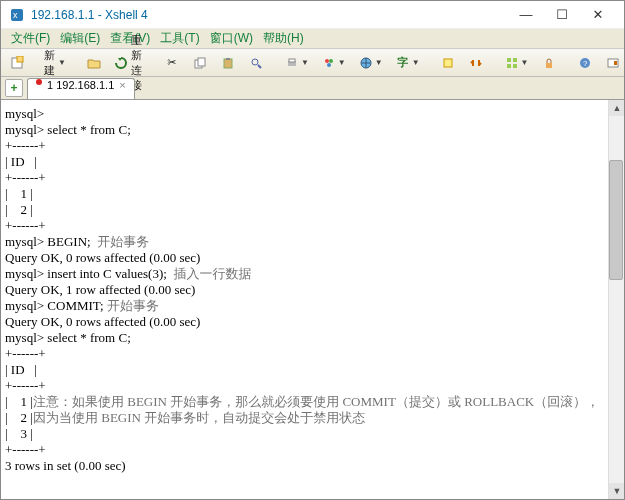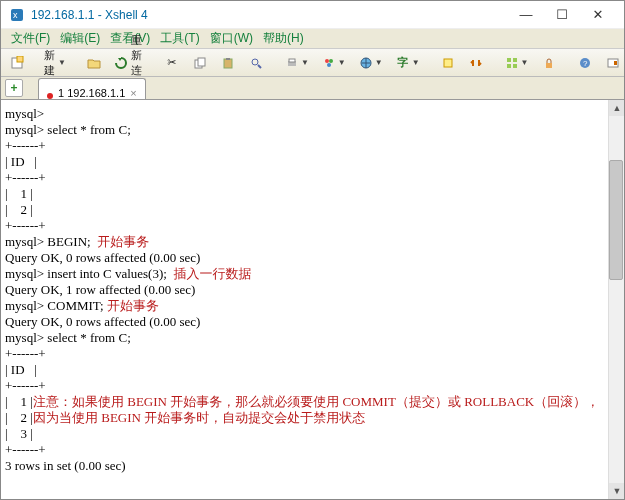--- a/index.html
+++ b/index.html
@@ -9,26 +9,26 @@
 .titlebar .title { font-size: 12px; color: #0369a1; }
 .titlebar .controls { display: flex; gap: 0; }
 .titlebar .controls span { width: 36px; height: 26px; display: flex; align-items: center; justify-content: center; font-size: 13px; color: #333; }
 .menubar { height: 20px; background: #ece9d8; display: flex; align-items: center; padding: 0 6px; gap: 2px; font-size: 12px; color: #15803d; border-bottom: 1px solid #ccc; }
 .menubar span { padding: 0 4px; }
 .toolbar { height: 28px; background: linear-gradient(#f8f7f3, #ece9d8); display: flex; align-items: center; padding: 0 4px; gap: 2px; border-bottom: 1px solid #bbb; }
 .tbtn { height: 22px; padding: 0 4px; display: flex; align-items: center; justify-content: center; border: 1px solid transparent; border-radius: 2px; font-size: 11px; color: #222; }
 .tsep { width: 1px; height: 20px; background: #bbb; margin: 0 3px; }
 .tabbar { height: 23px; background: #ece9d8; display: flex; align-items: flex-end; padding: 0 4px; border-bottom: 1px solid #999; }
 .tab-plus { width: 18px; height: 18px; background: #fff; border: 1px solid #aaa; border-radius: 2px; display: flex; align-items: center; justify-content: center; font-size: 12px; color: #2a8a2a; margin-right: 4px; margin-bottom: 2px; font-weight: bold; }
-.tab { height: 21px; background: #fff; border: 1px solid #999; border-bottom: none; border-top-left-radius: 3px; border-top-right-radius: 3px; padding: 0 8px; display: flex; align-items: flex-end; gap: 5px; font-size: 11px; margin-left: 11px; }
+.tab { height: 21px; background: #fff; border: 1px solid #999; border-bottom: none; border-top-left-radius: 3px; border-top-right-radius: 3px; padding: 0 8px; display: flex; align-items: flex-start; gap: 5px; font-size: 11px; }
 .tab .dot { width: 6px; height: 6px; background: #d22; border-radius: 50%; }
 .tab .x { color: #888; font-size: 11px; }
 .terminal { height: 399px; background: #fff; font-family: Liberation Serif, serif; font-size: 13px; line-height: 16px; color: #000; padding: 6px 4px; overflow: hidden; position: relative; }
 .line { white-space: pre; }
-.red { color: #b91c1c; }
+.red { color: #737373; }
 .scrollbar { position: absolute; right: 0; top: 0; width: 16px; height: 100%; background: #f0f0f0; border-left: 1px solid #ddd; }
 .scroll-thumb { position: absolute; width: 14px; left: 0; top: 60px; height: 120px; background: #c8c8c8; border: 1px solid #aaa; border-radius: 2px; }
 .scroll-up, .scroll-down { position: absolute; width: 16px; height: 16px; background: #e4e4e4; left: 0; display: flex; align-items: center; justify-content: center; font-size: 9px; color: #555; }
 .scroll-up { top: 0; } .scroll-down { bottom: 0; }
 .icon { width: 16px; height: 16px; display: inline-flex; align-items: center; justify-content: center; }
 .dd { font-size: 8px; color: #444; margin-left: 1px; }
 </style>
 </head>
 <body>
 

